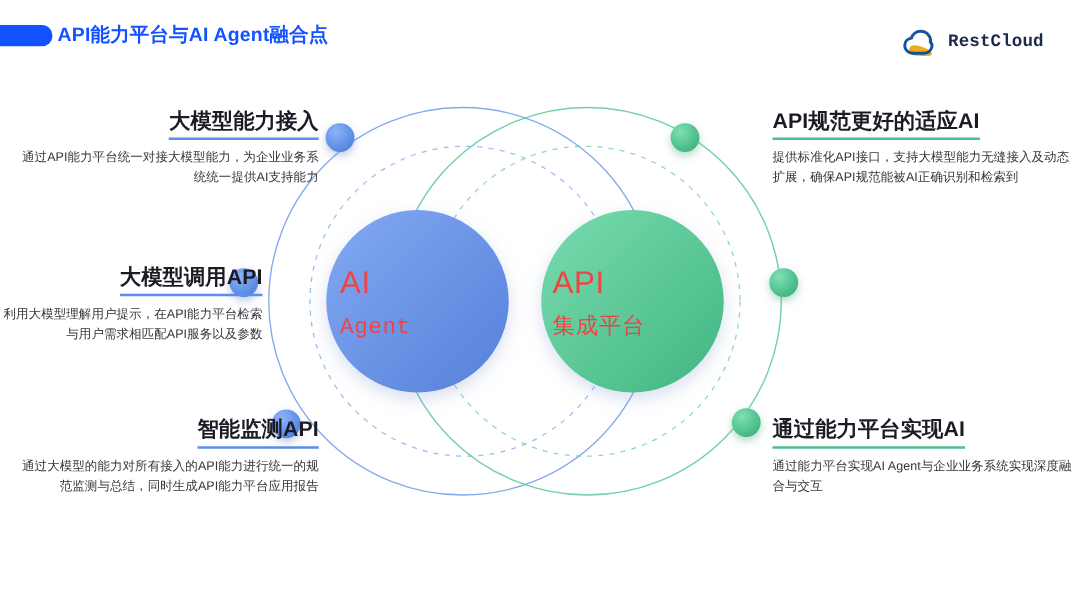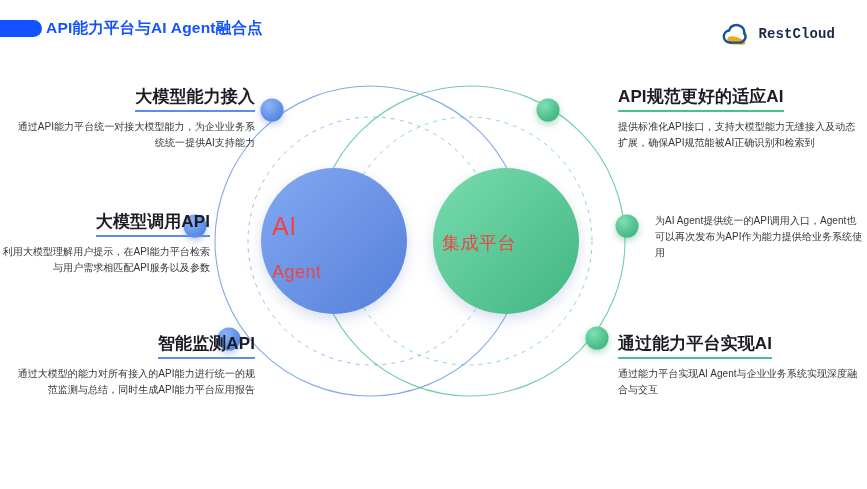--- a/index.html
+++ b/index.html
@@ -127,22 +127,23 @@
     pointer-events: none;
   }
   .circle-label .cl-main {
     font-size: 25px;
     line-height: 1.15;
     letter-spacing: 0.5px;
   }
   .circle-label .cl-sub {
     font-size: 18px;
     line-height: 1.3;
-    margin-top: 20px;
+    margin-top: 10px;
     letter-spacing: 0.5px;
+    font-family: Liberation Mono, monospace;
   }
   #lbl-ai  { left: 272px; top: 212px; width: 124px; }
   #lbl-api { left: 442px; top: 212px; width: 124px; }
 </style>
 </head>
 <body>
 
 <div id="slide">
 
   <div id="header">
@@ -212,20 +213,21 @@
       <circle cx="597" cy="338" r="11.5" fill="url(#dotGreen)" filter="url(#dotShadowG)"></circle>
     </g>
   </svg>
 
   <div id="lbl-ai" class="circle-label">
     <div class="cl-main">AI</div>
     <div class="cl-sub">Agent</div>
   </div>
 
   <div id="lbl-api" class="circle-label">
+    <div class="cl-main">API</div>
     <div class="cl-sub">集成平台</div>
   </div>
 
   <div id="blk-tl" class="block left">
     <div class="b-title">大模型能力接入</div>
     <div class="b-body">通过API能力平台统一对接大模型能力，为企业业务系统统一提供AI支持能力</div>
   </div>
 
   <div id="blk-ml" class="block left">
     <div class="b-title">大模型调用API</div>
@@ -236,21 +238,20 @@
     <div class="b-title">智能监测API</div>
     <div class="b-body">通过大模型的能力对所有接入的API能力进行统一的规范监测与总结，同时生成API能力平台应用报告</div>
   </div>
 
   <div id="blk-tr" class="block right">
     <div class="b-title">API规范更好的适应AI</div>
     <div class="b-body">提供标准化API接口，支持大模型能力无缝接入及动态扩展，确保API规范能被AI正确识别和检索到</div>
   </div>
 
   <div id="blk-mr" class="block right">
-    <div class="b-body">为AI Agent提供统一的API调用入口，Agent也可以再次发布为API作为能力提供给业务系统使用</div>
   </div>
 
   <div id="blk-br" class="block right">
     <div class="b-title">通过能力平台实现AI</div>
     <div class="b-body">通过能力平台实现AI Agent与企业业务系统实现深度融合与交互</div>
   </div>
 
 </div>
 
 </body></html>

